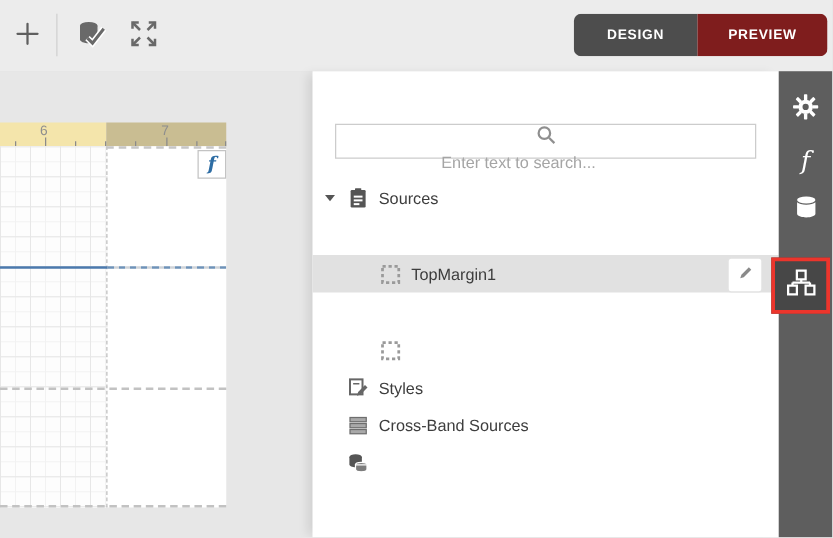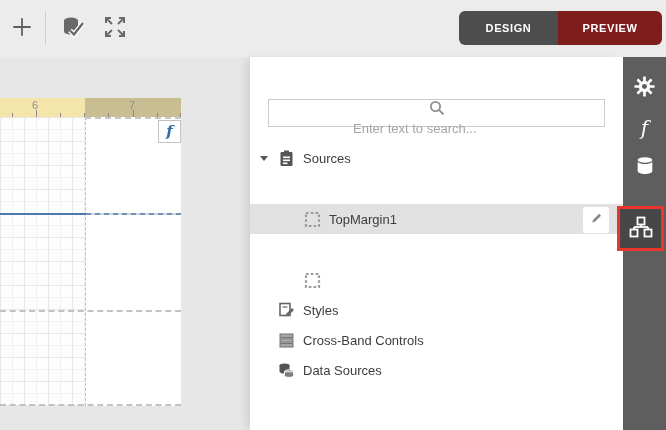--- a/index.html
+++ b/index.html
@@ -229,34 +229,33 @@
 
       <div class="row lvl0">
         <span class="arrow-slot"></span>
         <span class="ticon">
           <svg width="17" height="17" viewBox="0 0 17 17">
             <rect x="2" y="2" width="13" height="3.4" fill="#a9a9a9" stroke="#6e6e6e" stroke-width="1"></rect>
             <rect x="2" y="6.8" width="13" height="3.4" fill="#a9a9a9" stroke="#6e6e6e" stroke-width="1"></rect>
             <rect x="2" y="11.6" width="13" height="3.4" fill="#a9a9a9" stroke="#6e6e6e" stroke-width="1"></rect>
           </svg>
         </span>
-        <span class="lbl">Cross-Band Controls</span>
+        <span class="lbl">Cross-Band Sources</span>
       </div>
 
       <div class="row lvl0">
         <span class="arrow-slot"></span>
         <span class="ticon">
           <svg width="17" height="17" viewBox="0 0 17 17">
             <ellipse cx="6.5" cy="3.6" rx="5" ry="2.2" fill="#555"></ellipse>
             <path d="M1.5 3.6v6c0 1.2 2.2 2.2 5 2.2s5-1 5-2.2v-6z" fill="#555"></path>
             <ellipse cx="11" cy="9.8" rx="4.6" ry="2" fill="#7d7d7d" stroke="#fff" stroke-width="1"></ellipse>
             <path d="M6.4 9.8v3.6c0 1.1 2 2 4.6 2s4.6-0.9 4.6-2V9.8z" fill="#7d7d7d" stroke="#fff" stroke-width="1"></path>
           </svg>
         </span>
-        <span class="lbl">Data Sources</span>
       </div>
 
     </div>
   </div>
 
   <div class="sidebar">
     <div class="side-btn" style="margin-top:11px;">
       <span>
         <svg width="23" height="23" viewBox="0 0 24 24">
           <g fill="#ffffff">

